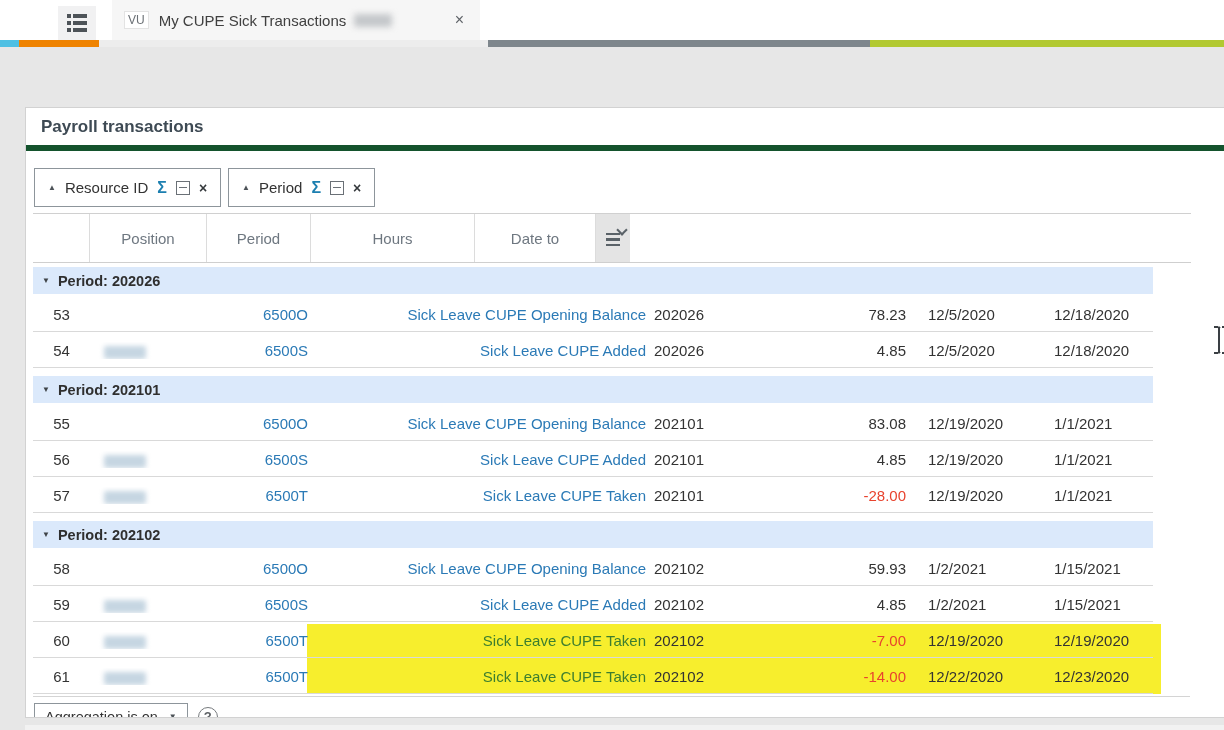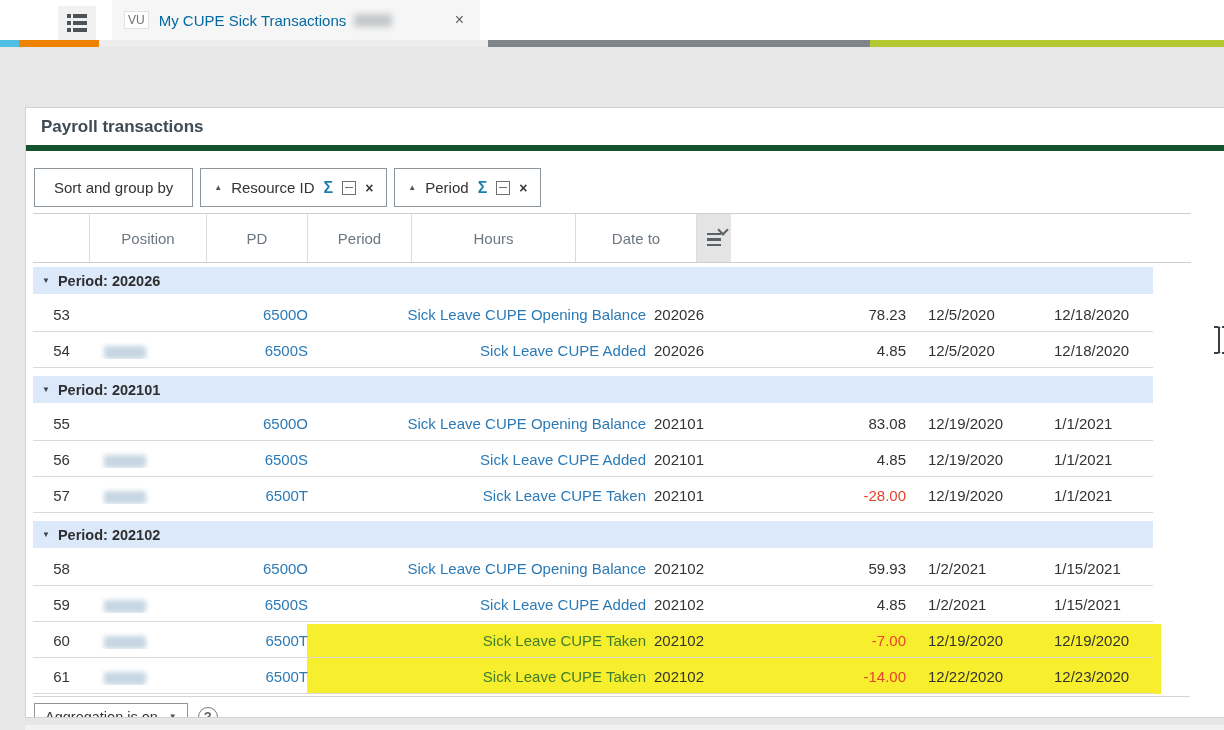--- a/index.html
+++ b/index.html
@@ -12,21 +12,21 @@
   .list-btn { position:absolute; left:58px; top:6px; width:38px; height:34px; background:#f1f1f2;
               display:flex; align-items:center; justify-content:center; cursor:pointer; }
   .list-icon { display:flex; flex-direction:column; gap:3px; }
   .list-icon .bar { display:flex; gap:2px; }
   .list-icon .dot { width:4px; height:4px; background:#4d5358; }
   .list-icon .ln  { width:14px; height:4px; background:#4d5358; }
   .tab { position:absolute; left:112px; top:0; width:368px; height:40px; background:#f6f6f6;
          display:flex; align-items:center; padding:0 12px; box-sizing:border-box; }
   .tab-badge { background:#ffffff; border:1px solid #e3e3e3; color:#6b7075; font-size:12px;
                padding:2px 3px; line-height:1; margin-right:10px; }
-  .tab-title { font-size:15px; color:#0369a1; white-space:nowrap; }
+  .tab-title { font-size:15px; color:#404040; white-space:nowrap; }
   .tab-redact { display:inline-block; width:38px; height:13px; background:#c4c7ca; border-radius:2px;
                 filter:blur(3px); margin-left:8px; }
   .tab-close { margin-left:auto; color:#5f6368; font-size:16px; line-height:1; cursor:pointer; padding:2px 4px; }
   
   .strip { position:absolute; top:40px; height:7px; }
   .strip.s0 { left:0;    width:19px;  }
   .strip.s1 { left:19px; width:80px;  }
   .strip.s2 { left:99px; width:389px; }
   .strip.s3 { left:488px;width:382px; }
   .strip.s4 { left:870px;width:354px; }
@@ -131,42 +131,40 @@
 <div class="strip s2" style="background: rgb(237, 237, 237);"></div>
 <div class="strip s3" style="background: rgb(126, 134, 140);"></div>
 <div class="strip s4" style="background: rgb(178, 201, 49);"></div>
 
 <div class="panel">
   <div class="panel-title-band">
     <span class="panel-title">Payroll transactions</span>
   </div>
 
   <div class="toolbar">
-    <div class="tb-btn">Sort and group by</div>
     <div class="chip">
       <span class="asc-tri">▲</span>
       <span>Resource ID</span>
       <span class="sum-g">Σ</span>
       <span class="box-minus"></span>
       <span class="chip-x">×</span>
     </div>
     <div class="chip">
       <span class="asc-tri">▲</span>
       <span>Period</span>
       <span class="sum-g">Σ</span>
       <span class="box-minus"></span>
       <span class="chip-x">×</span>
     </div>
   </div>
 
   <div class="table-wrap">
     <div class="thead">
       <div class="th c0"></div>
       <div class="th c1">Position</div>
-      <div class="th c2">PD</div>
       <div class="th c4">Period</div>
       <div class="th c5">Hours</div>
       <div class="th c7">Date to</div>
       <div class="menu-box">
         <span class="menu-bars">
             <i></i>
             <i></i>
             <i></i>
           </span>
         <span class="menu-chev"></span>

